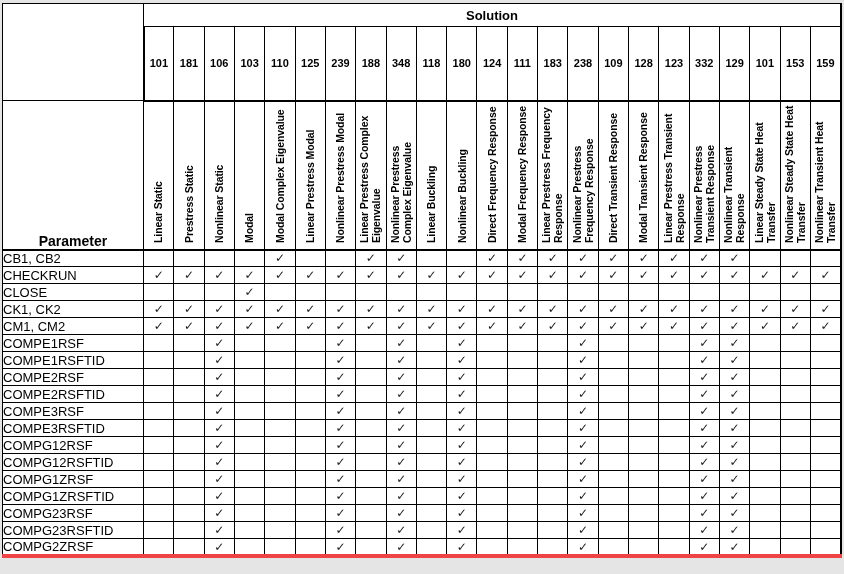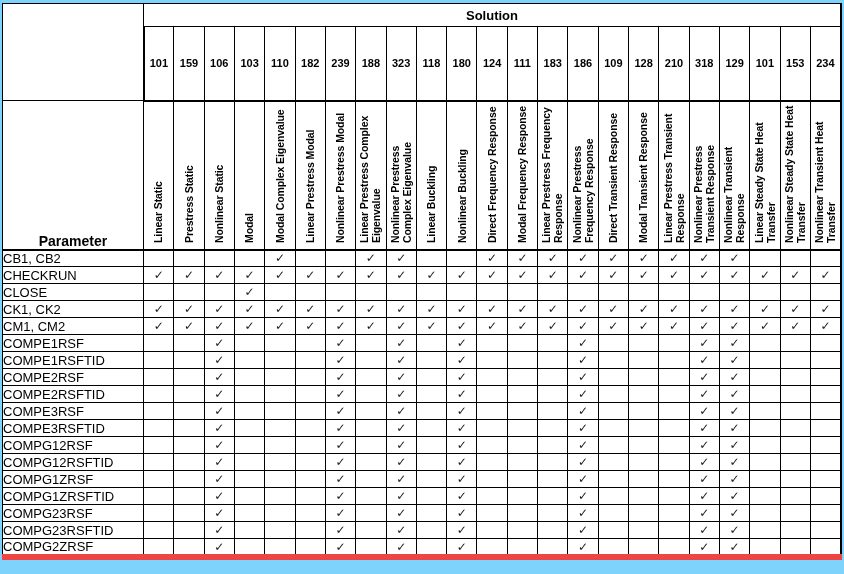--- a/index.html
+++ b/index.html
@@ -1,17 +1,17 @@
 <!DOCTYPE html>
 <html><head>
 <meta charset="utf-8">
 <style>
   html, body { margin: 0; padding: 0; background: #fff; }
   .page {
-    width: 844px; height: 574px; background: #7dd3fc; overflow: hidden;
+    width: 844px; height: 574px; background: #e5e5e5; overflow: hidden;
     font-family: "Liberation Sans", "DejaVu Sans", sans-serif; color: #000;
     position: relative;
   }
   table.matrix {
     border-collapse: collapse; table-layout: fixed;
     width: 840px; margin: 3px 0 0 2px;
   }
   table.matrix th, table.matrix td {
     border: 1px solid #000; padding: 0; background: #fff;
     overflow: hidden;
@@ -54,21 +54,21 @@
     font-size: 13px; padding: 0 0 0 6px; vertical-align: middle;
     white-space: nowrap;
   }
   td.check-cell {
     text-align: center; vertical-align: middle;
     font-family: "DejaVu Sans", sans-serif;
     font-size: 12px; color: #1a1a1a; line-height: 1;
   }
   
   table.matrix tr > :last-child { border-right: 2px solid #000; }
-  table.matrix tbody tr:last-child > * { border-bottom: 6px solid #ef4444; }
+  table.matrix tbody tr:last-child > * { border-bottom: 4px solid #ef4444; }
 </style>
 </head>
 <body>
 
 <div class="page">
   <table class="matrix">
     <colgroup>
       <col style="width:141px">
       <col>
         <col>
@@ -95,42 +95,42 @@
         <col>
     </colgroup>
     <thead>
       <tr>
         <td class="blank" rowspan="2"></td>
         <th class="solution-head" colspan="23">Solution</th>
       </tr>
       <tr class="num-row">
 
       <th>101</th>
-          <th>159</th>
+          <th>181</th>
           <th>106</th>
           <th>103</th>
           <th>110</th>
-          <th>182</th>
+          <th>125</th>
           <th>239</th>
           <th>188</th>
-          <th>323</th>
+          <th>348</th>
           <th>118</th>
           <th>180</th>
           <th>124</th>
           <th>111</th>
           <th>183</th>
-          <th>186</th>
+          <th>238</th>
           <th>109</th>
           <th>128</th>
-          <th>210</th>
-          <th>318</th>
+          <th>123</th>
+          <th>332</th>
           <th>129</th>
           <th>101</th>
           <th>153</th>
-          <th>234</th>
+          <th>159</th>
         </tr>
       <tr class="label-row">
         <th class="param-head">Parameter</th>
 
       <th><div class="rot">Linear Static</div></th>
           <th><div class="rot">Prestress Static</div></th>
           <th><div class="rot">Nonlinear Static</div></th>
           <th><div class="rot">Modal</div></th>
           <th><div class="rot">Modal Complex Eigenvalue</div></th>
           <th><div class="rot">Linear Prestress Modal</div></th>

